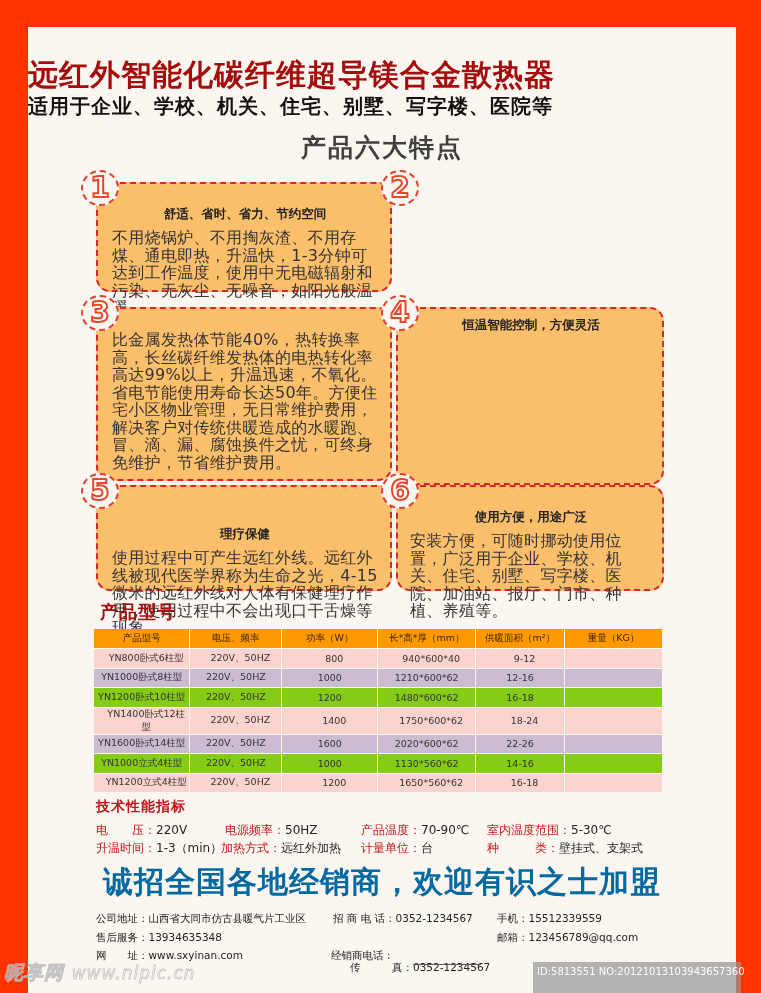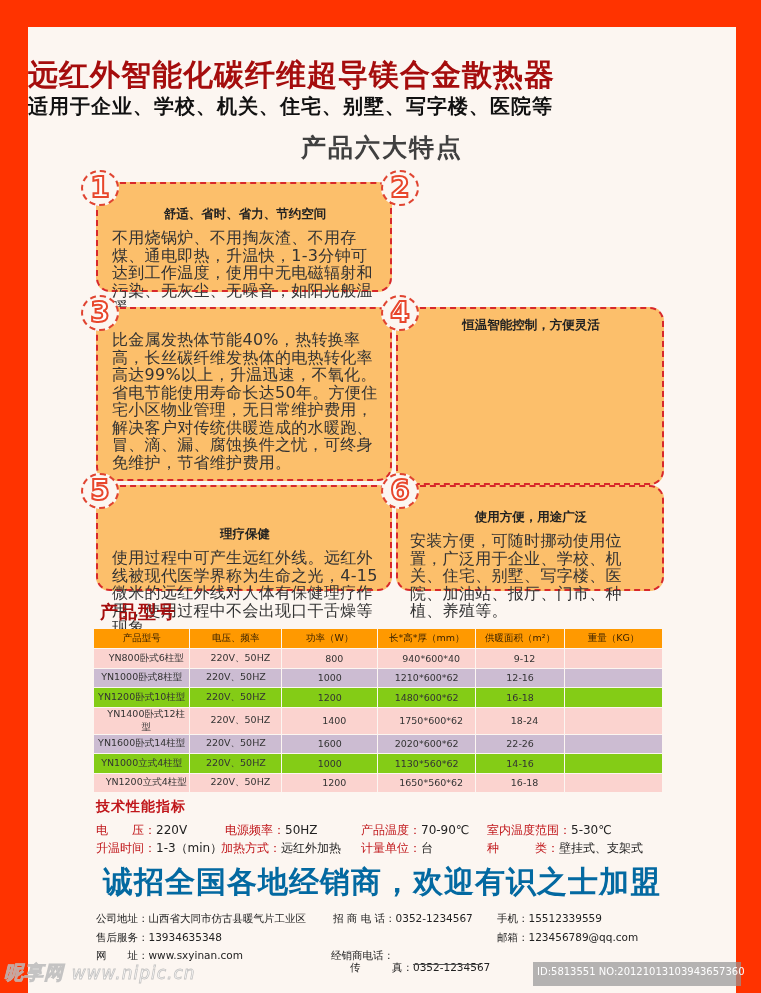--- a/index.html
+++ b/index.html
@@ -100,21 +100,21 @@
     border-top: 1px solid #555;
   }
   .watermark-left {
     position: absolute; left: 4px; top: 960px;
     font-size: 19px; color: #fff; font-style: italic; font-weight: bold;
     -webkit-text-stroke: 0.8px #bbb; opacity: 0.85; letter-spacing: 1px;
   }
   .watermark-left .site { font-size: 17px; font-weight: normal; }
   .watermark-id {
     position: absolute; left: 533px; top: 962px;
-    width: 208px; height: 24px;
+    width: 208px; height: 32px;
     background: rgba(150,150,150,0.7);
     color: #fff; font-size: 10px; line-height: 20px; padding-left: 4px;
     white-space: nowrap;
   }
 </style>
 </head>
 <body>
 
 <div class="page">
 

